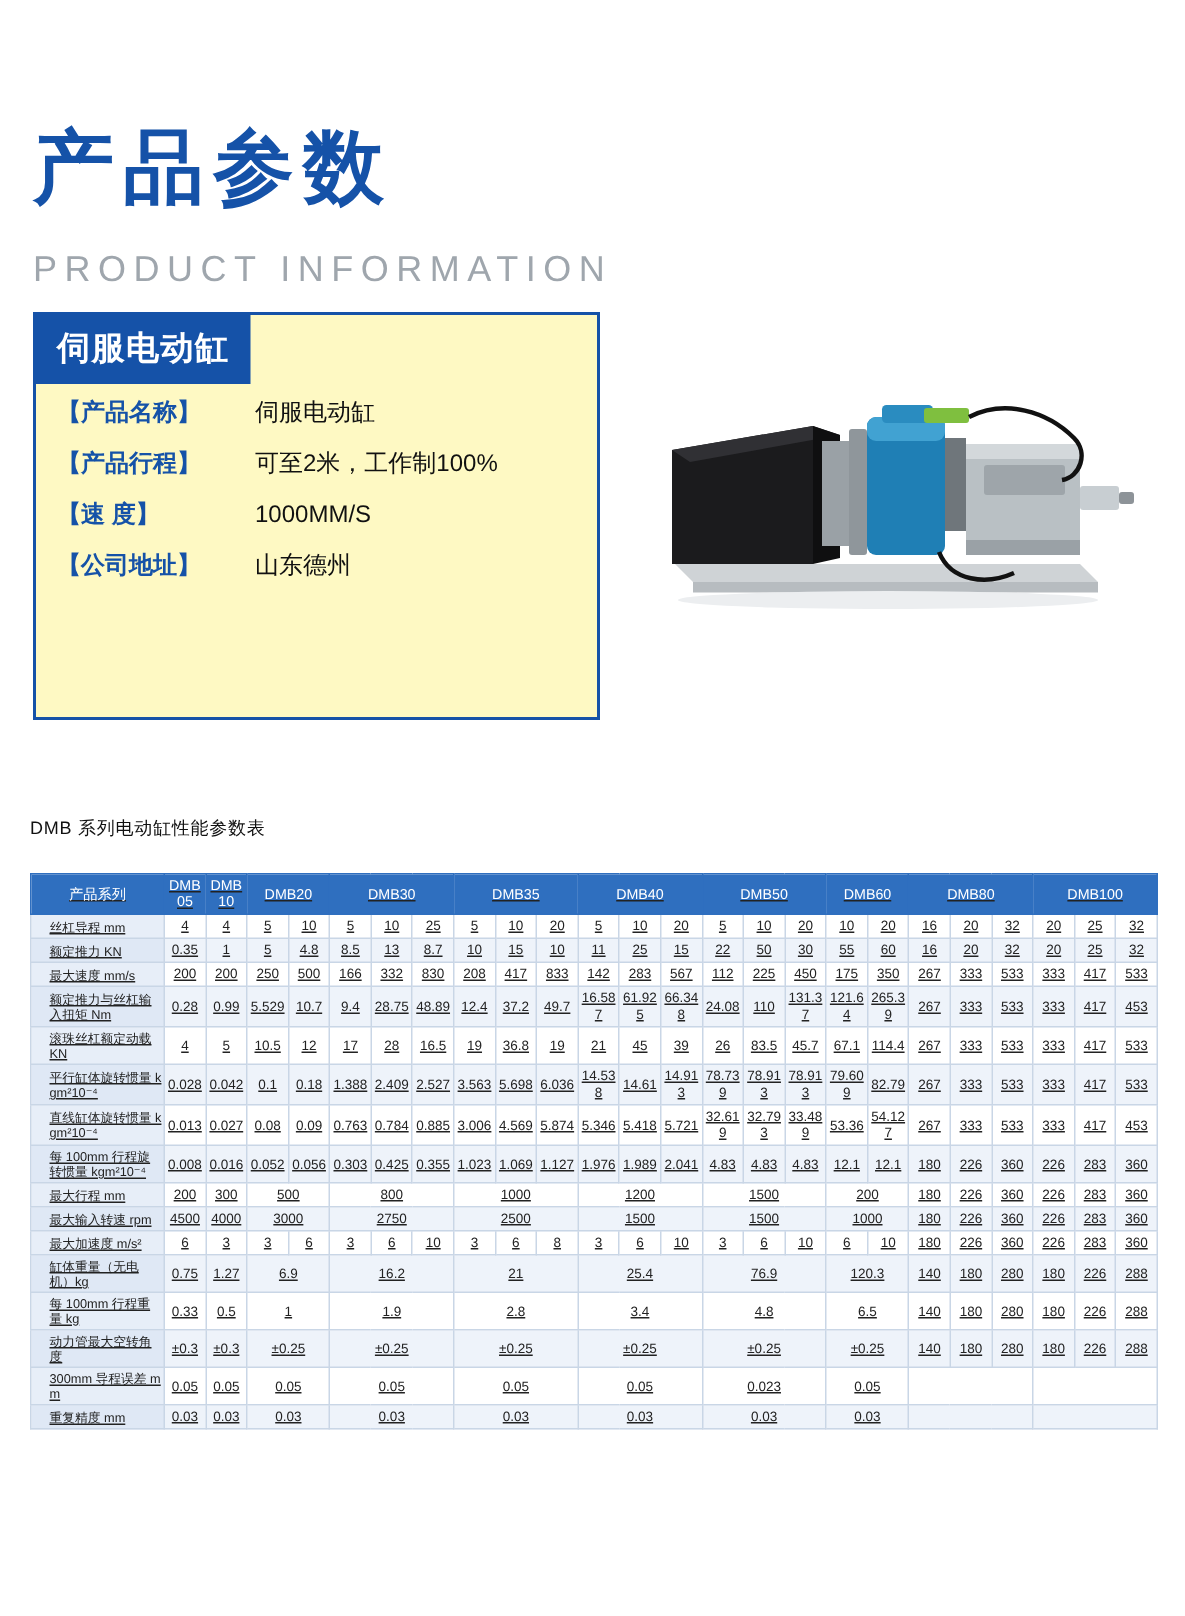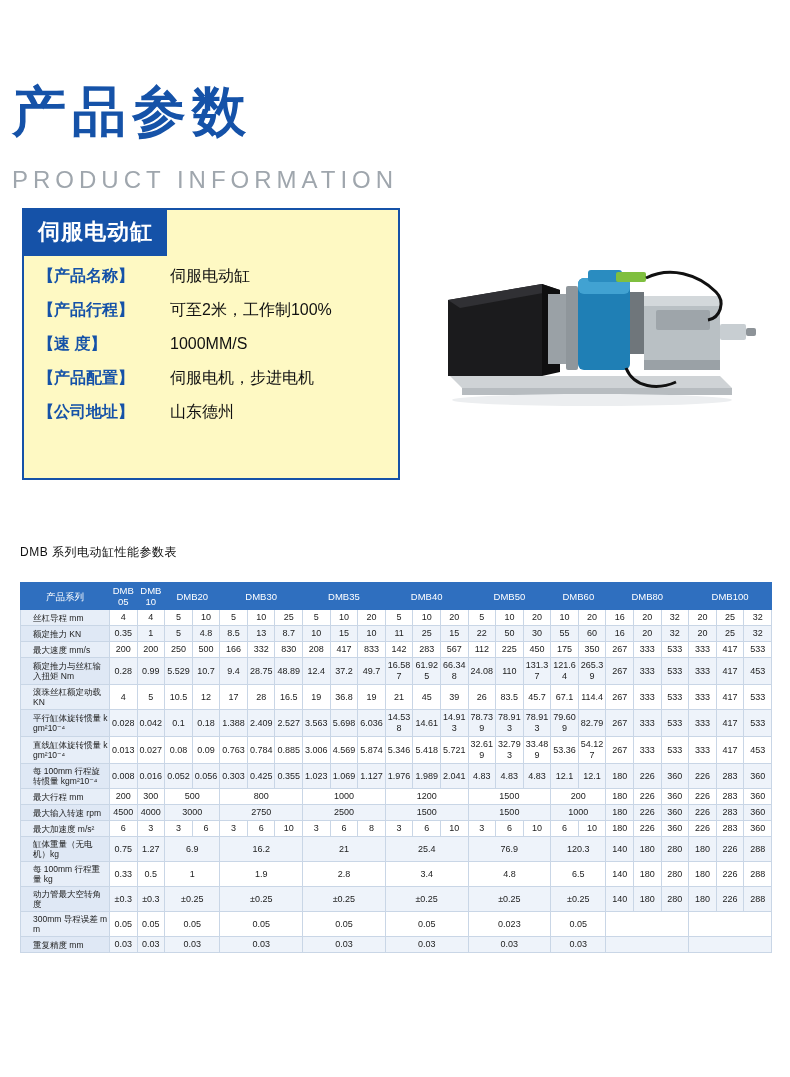--- a/index.html
+++ b/index.html
@@ -4,21 +4,21 @@
 <style>
   html,body{margin:0;padding:0;}
   body{
     width:790px;height:1077px;background:#ffffff;
     font-family:"Liberation Sans","DejaVu Sans",sans-serif;
     color:#222;overflow:hidden;
   }
   .page{position:relative;width:790px;height:1077px;}
 
   
-  .hdr{position:absolute;left:12px;top:82px;}
+  .hdr{position:absolute;left:22px;top:82px;}
   .hdr h1{
     margin:0;font-size:54px;line-height:60px;letter-spacing:6px;
     color:#1552a8;font-weight:bold;
     font-family:"DejaVu Sans","Liberation Sans",sans-serif;
   }
   .hdr .sub{
     margin-top:24px;font-size:24px;letter-spacing:5px;color:#9fa6ad;
     font-family:"Liberation Sans",sans-serif;
   }
 
@@ -44,21 +44,21 @@
     position:absolute;left:420px;top:248px;width:340px;height:180px;
     background:#ffffff;
   }
   .photo svg{display:block;}
 
   
   .tbl-title{
     position:absolute;left:20px;top:544px;font-size:12px;color:#111;
     letter-spacing:.5px;
   }
-  .tbl-wrap{position:absolute;left:20px;top:582px;width:752px;}
+  .tbl-wrap{position:absolute;left:20px;top:582px;width:752px;text-decoration:underline;}
   table{border-collapse:collapse;width:752px;table-layout:fixed;}
   th,td{
     border:1px solid #c9d6e6;text-align:center;vertical-align:middle;
     font-size:9px;line-height:11px;color:#222;padding:2px 1px;
     word-break:break-all;
   }
   thead th{
     background:#2f6fbf;color:#fff;font-size:9.5px;font-weight:normal;
     height:22px;border:1px solid #2f6fbf;
   }
@@ -87,24 +87,20 @@
           <div class="ckey">【产品名称】</div>
           <div class="cval">伺服电动缸</div>
         </div>
         <div class="crow">
           <div class="ckey">【产品行程】</div>
           <div class="cval">可至2米，工作制100%</div>
         </div>
         <div class="crow">
           <div class="ckey">【速    度】</div>
           <div class="cval">1000MM/S</div>
-        </div>
-        <div class="crow">
-          <div class="ckey">【产品配置】</div>
-          <div class="cval">伺服电机，步进电机</div>
         </div>
         <div class="crow">
           <div class="ckey">【公司地址】</div>
           <div class="cval">山东德州</div>
         </div>
       </div>
   </div>
 
   <div class="photo">
     <svg width="340" height="180" viewBox="0 0 340 180">

